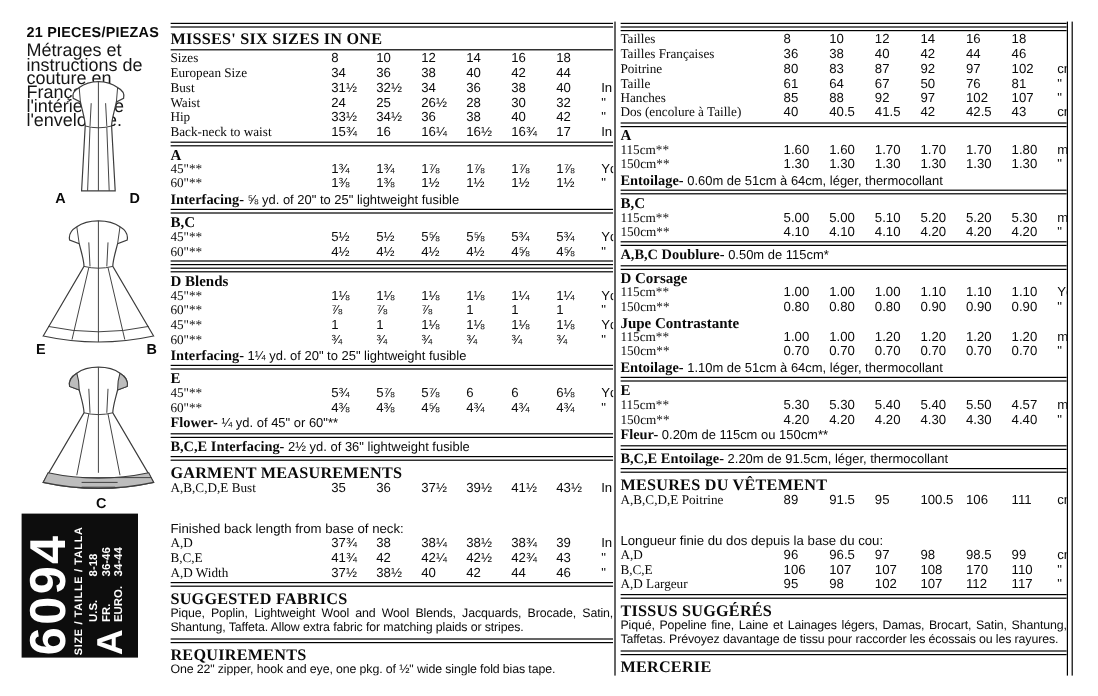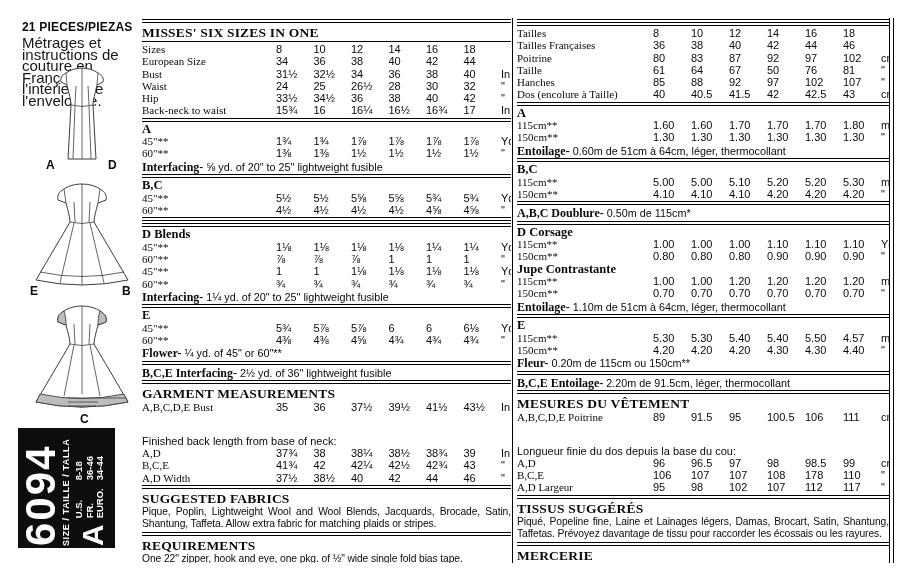--- a/index.html
+++ b/index.html
@@ -590,21 +590,21 @@
           <span class="val">98.5</span>
           <span class="val">99</span>
           <span class="unit">cm</span>
         </div>
         <div class="row">
           <span class="lbl">B,C,E</span>
           <span class="val">106</span>
           <span class="val">107</span>
           <span class="val">107</span>
           <span class="val">108</span>
-          <span class="val">178</span>
+          <span class="val">170</span>
           <span class="val">110</span>
           <span class="unit">"</span>
         </div>
         <div class="row">
           <span class="lbl">A,D Largeur</span>
           <span class="val">95</span>
           <span class="val">98</span>
           <span class="val">102</span>
           <span class="val">107</span>
           <span class="val">112</span>

